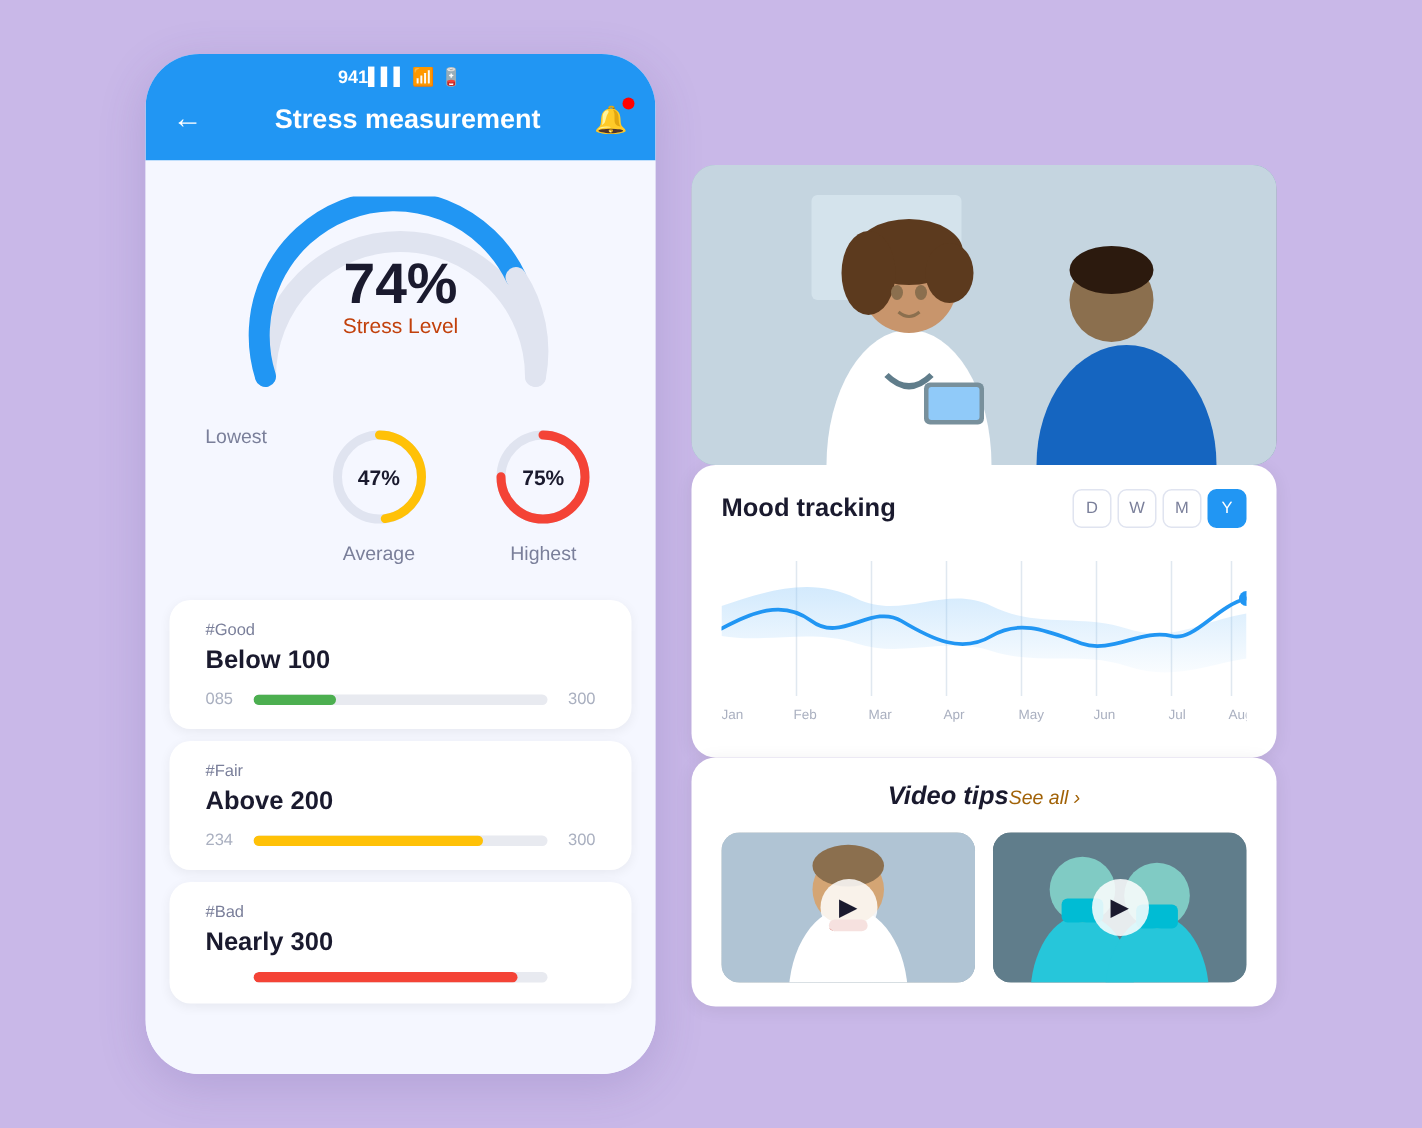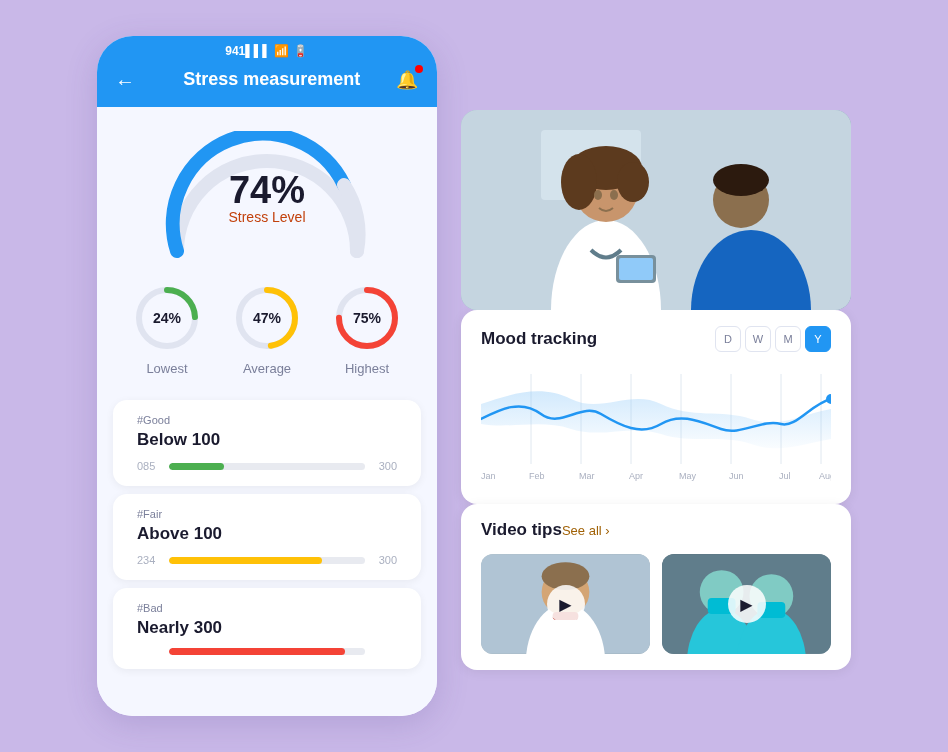--- a/index.html
+++ b/index.html
@@ -255,23 +255,24 @@
     
     .video-card {
       background: white;
       border-radius: 16px;
       padding: 16px 20px;
       box-shadow: 0 2px 12px rgba(0,0,0,0.07);
       flex: 1;
     }
     .video-header {
       display: flex;
-      justify-content: flex-start;
+      justify-content: center;
       align-items: center;
       margin-bottom: 14px;
+      font-style: italic;
     }
     .video-title {
       font-size: 17px;
       font-weight: 700;
       color: #1a1a2e;
     }
     .see-all {
       font-size: 13px;
       color: #a16207;
       cursor: pointer;
@@ -341,27 +342,20 @@
         <div class="gauge-text">
           <div class="gauge-percent">74%</div>
           <div class="gauge-label">Stress Level</div>
         </div>
       </div>
     </div>
 
     <div class="circles-row">
 
       <div class="circle-item">
-        <div class="circle-ring">
-          <svg viewBox="0 0 70 70">
-            <circle cx="35" cy="35" r="28" fill="none" stroke="#e0e4f0" stroke-width="6"></circle>
-            <circle cx="35" cy="35" r="28" fill="none" stroke="#4CAF50" stroke-width="6" stroke-dasharray="175.93" stroke-dashoffset="133" stroke-linecap="round" transform="rotate(-90 35 35)"></circle>
-          </svg>
-          <span class="circle-ring-label">24%</span>
-        </div>
         <span class="circle-text">Lowest</span>
       </div>
 
       <div class="circle-item">
         <div class="circle-ring">
           <svg viewBox="0 0 70 70">
             <circle cx="35" cy="35" r="28" fill="none" stroke="#e0e4f0" stroke-width="6"></circle>
             <circle cx="35" cy="35" r="28" fill="none" stroke="#FFC107" stroke-width="6" stroke-dasharray="175.93" stroke-dashoffset="92" stroke-linecap="round" transform="rotate(-90 35 35)"></circle>
           </svg>
           <span class="circle-ring-label">47%</span>
@@ -388,21 +382,21 @@
         <span class="metric-bar-min">085</span>
         <div class="metric-bar-track">
           <div class="metric-bar-fill fill-green" style="width:28%;"></div>
         </div>
         <span class="metric-bar-max">300</span>
       </div>
     </div>
 
     <div class="metric-card">
       <div class="metric-tag">#Fair</div>
-      <div class="metric-title">Above 100</div>
+      <div class="metric-title">Above 200</div>
       <div class="metric-bar-row">
         <span class="metric-bar-min">234</span>
         <div class="metric-bar-track">
           <div class="metric-bar-fill fill-yellow" style="width:78%;"></div>
         </div>
         <span class="metric-bar-max">300</span>
       </div>
     </div>
 
     <div class="metric-card">

